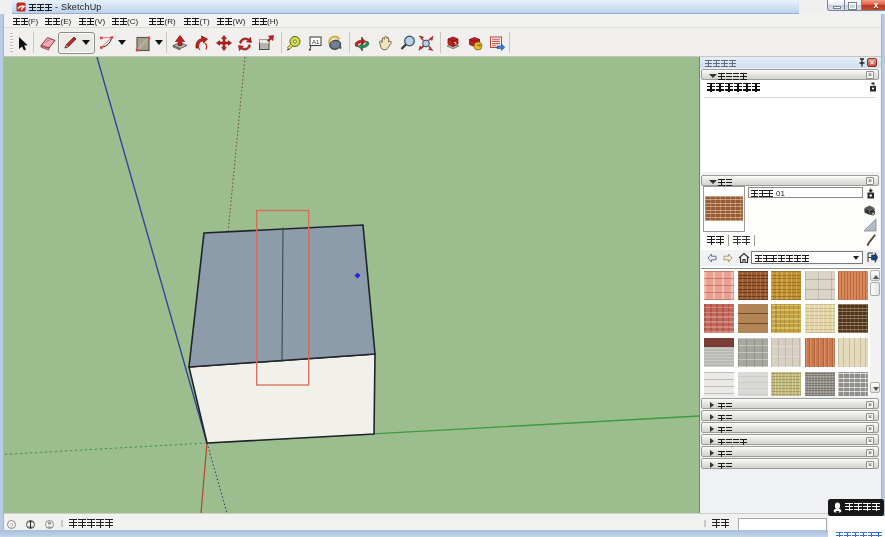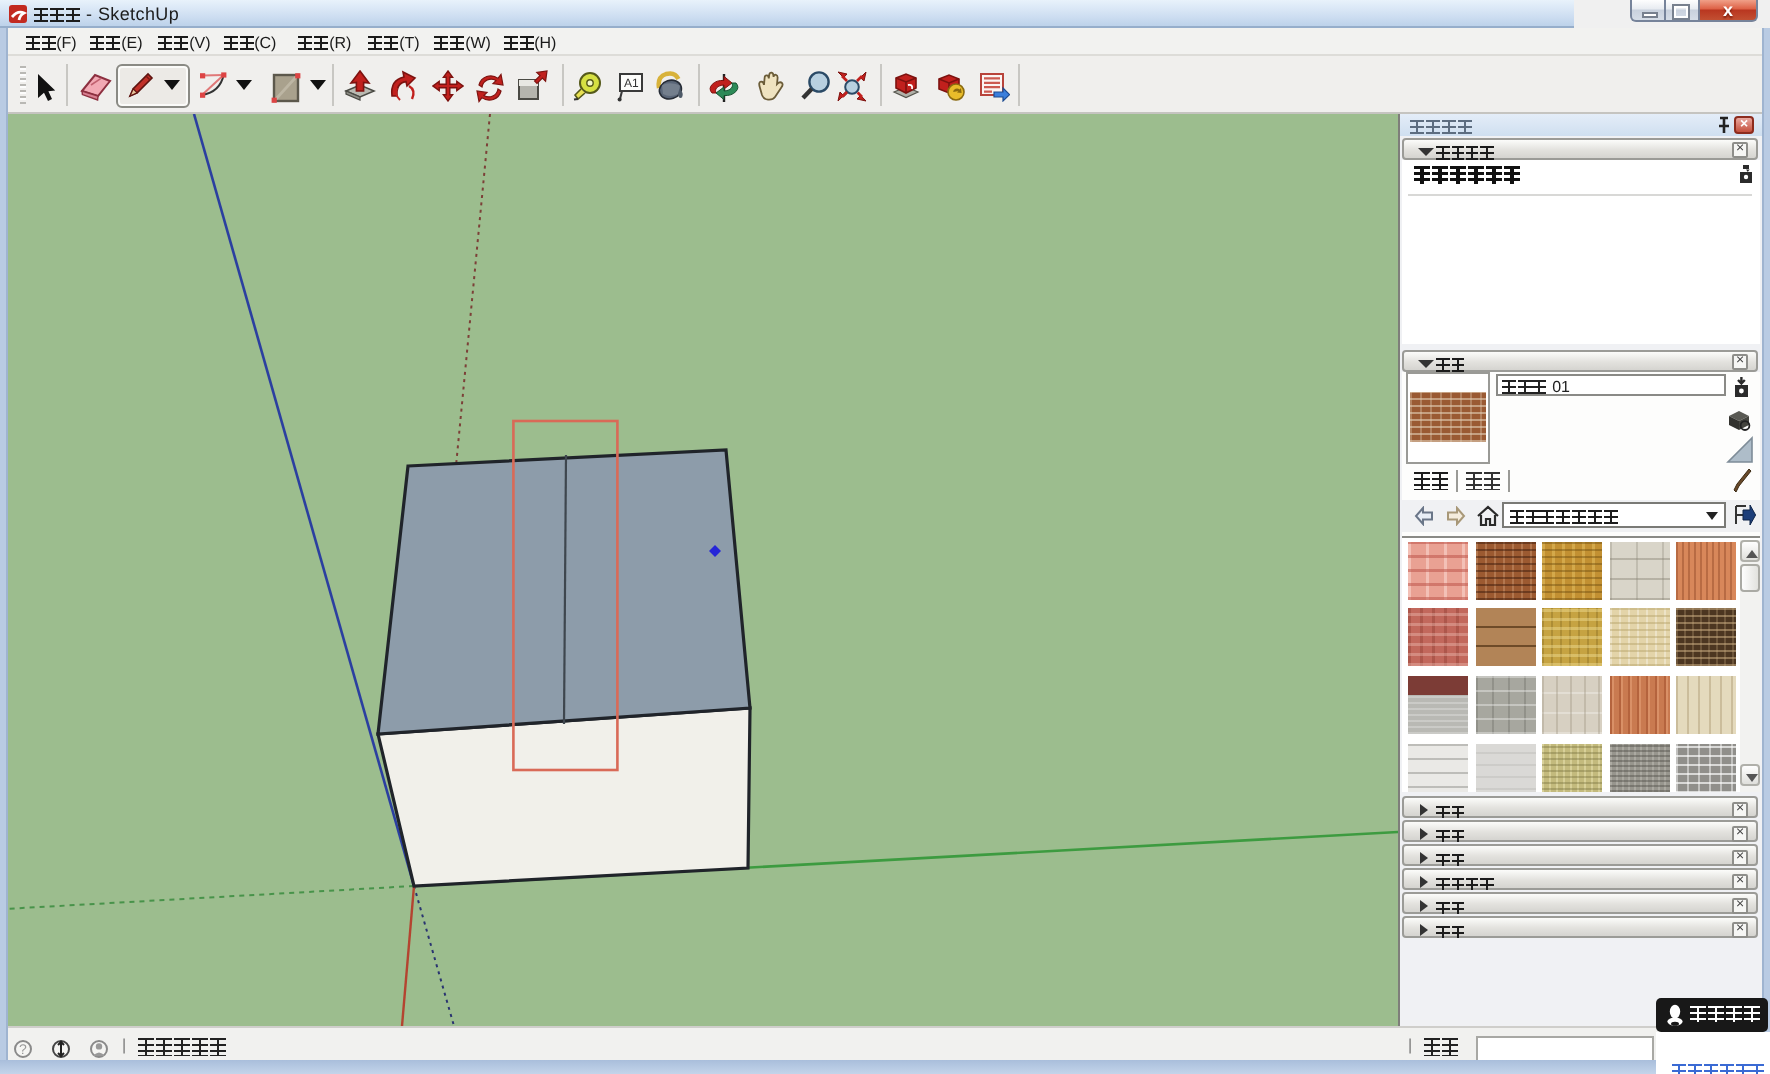--- a/index.html
+++ b/index.html
@@ -6,21 +6,21 @@
 .z{display:inline-block;vertical-align:-1px;background:
  repeating-linear-gradient(180deg,currentColor 0 1.1px,rgba(0,0,0,0) 1.1px 2.9px),
  linear-gradient(90deg,rgba(0,0,0,0) 0 44%,currentColor 44% 58%,rgba(0,0,0,0) 58%)}
 .z.bd{background:
  repeating-linear-gradient(180deg,currentColor 0 1.4px,rgba(0,0,0,0) 1.4px 3.1px),
  linear-gradient(90deg,rgba(0,0,0,0) 0 40%,currentColor 40% 62%,rgba(0,0,0,0) 62%)}
 .s6{width:6.5px;height:6.5px;margin:0 .4px}
 .s7{width:7px;height:7.5px;margin:0 .4px}
 .s8{width:8px;height:8.5px;margin:0 .5px}
 
-#title{left:0;top:0;width:787px;height:14px;background:linear-gradient(#e8f2fb,#cfdff2 60%,#bdd2ea);border-bottom:1px solid #96aecb}
+#title{left:12px;top:0;width:787px;height:14px;background:linear-gradient(#e8f2fb,#cfdff2 60%,#bdd2ea);border-bottom:1px solid #96aecb}
 #title .txt{left:17px;top:2px;font-size:9px;color:#1c1c1c;letter-spacing:.2px}
 .cap{top:0;height:11px;border:1px solid #76839a;border-top:none;background:linear-gradient(#fefefe,#e7ebf1 45%,#c9d1dd 50%,#d6dde7);color:#fff;text-align:center;font-size:8px;line-height:10px}
 #capmin{left:815px;width:18px;border-bottom-left-radius:3px}
 #capmax{left:833px;width:16px;border-left:none;border-right:none}
 #capclose{left:849px;width:30px;background:linear-gradient(#f0a088,#dd6045 45%,#b93620 50%,#c24f32);border-bottom-right-radius:3px;color:#fff;font-weight:bold;font-size:9px;text-shadow:0 1px 1px #7a1d0c}
 
 #menubar{left:4px;top:14px;width:877px;height:14px;background:#f2f2f0;color:#1a1a1a;font-size:8px}
 #menubar span.mi{position:absolute;top:3px}
 
 #toolbar{left:4px;top:27px;width:877px;height:30px;background:#f0efed;border-top:1px solid #dddcd8;border-bottom:1px solid #c5c4c0}

